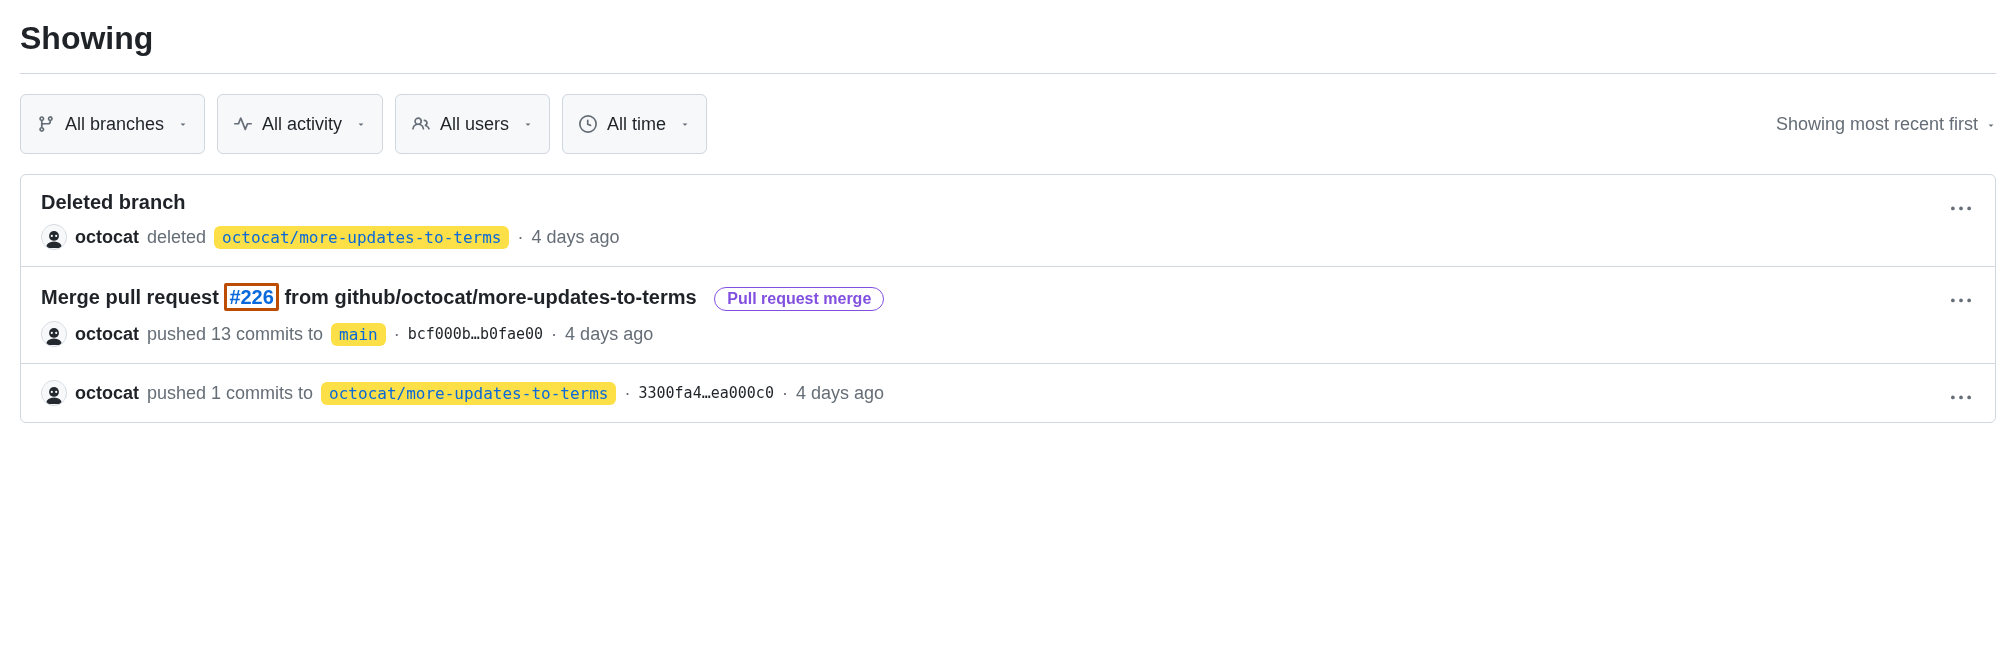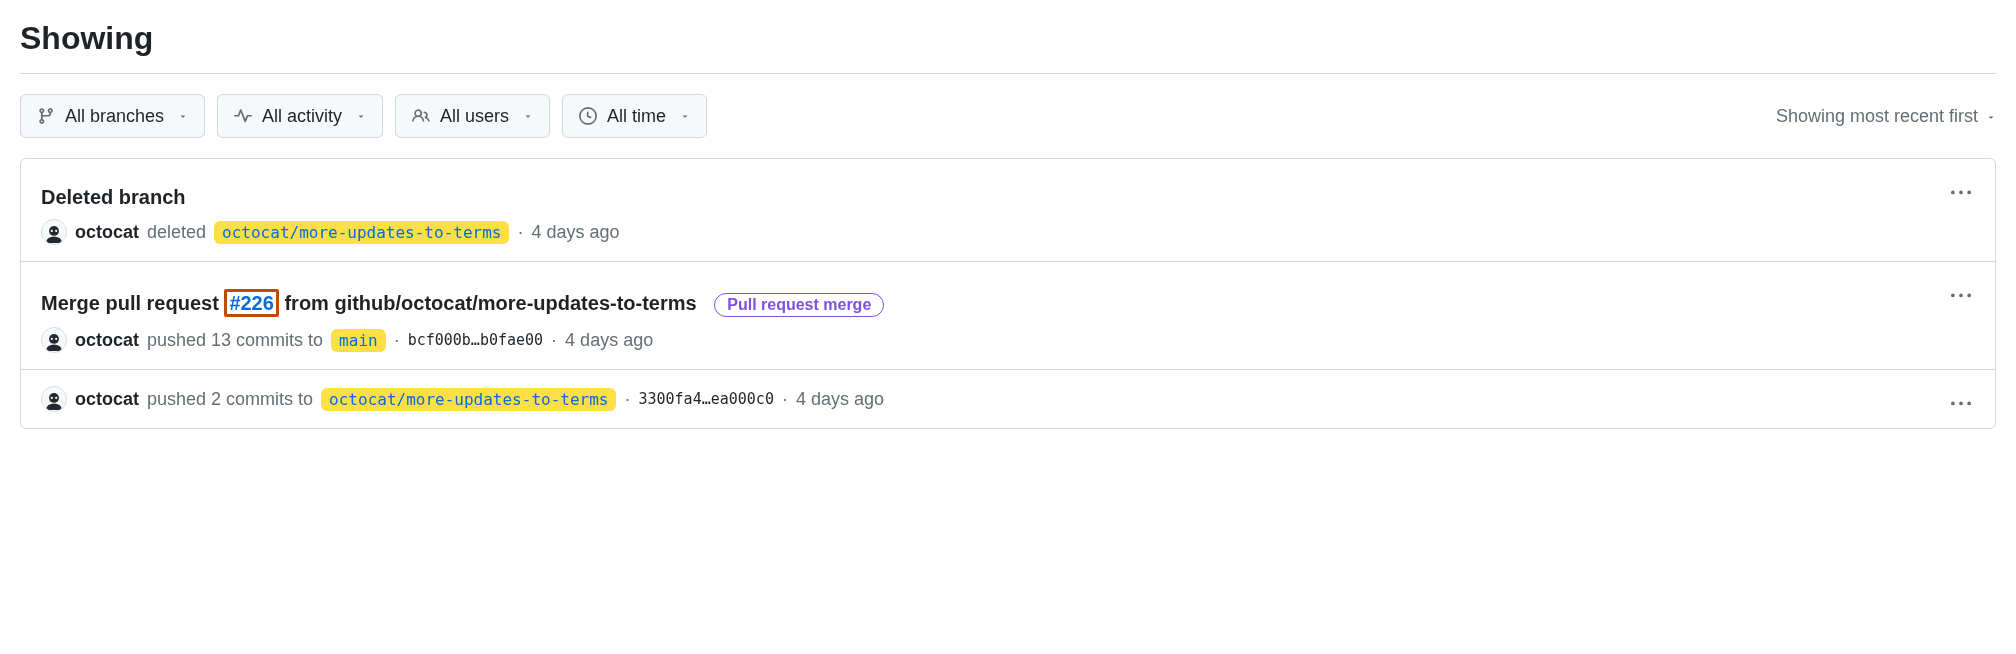--- a/index.html
+++ b/index.html
@@ -31,21 +31,21 @@
     align-items: center;
     gap: 10px;
     padding: 8px 16px;
     background: #f6f8fa;
     border: 1px solid #d0d7de;
     border-radius: 6px;
     font-size: 18px;
     font-weight: 500;
     color: #1f2328;
     cursor: pointer;
-    height: 44px;
+    height: 60px;
   }
   .filter-btn .icon { display:inline-flex; }
   .filter-btn .caret { display:inline-flex; margin-left:4px; }
   .spacer { flex: 1; }
   .sort-btn {
     display: inline-flex;
     align-items: center;
     gap: 8px;
     font-size: 18px;
     color: #656d76;
@@ -64,21 +64,20 @@
     border-bottom: 1px solid #d0d7de;
     position: relative;
   }
   .activity-item:last-child { border-bottom: none; }
   .activity-title {
     font-size: 20px;
     font-weight: 600;
     color: #1f2328;
     margin-bottom: 10px;
     display: block;
-    margin-top: 11px;
   }
   .activity-title .pr-num {
     color: #0969da;
   }
   .pr-highlight {
     border: 3px solid #bc4c00;
     border-radius: 2px;
     padding: 0 2px;
     display: inline-block;
     line-height: 1.1;
@@ -283,21 +282,21 @@
       <span class="avatar">
         <svg viewBox="0 0 40 40">
             <rect width="40" height="40" fill="#f6f8fa"></rect>
             <circle cx="20" cy="18" r="9" fill="#24292f"></circle>
             <ellipse cx="20" cy="38" rx="14" ry="10" fill="#24292f"></ellipse>
             <circle cx="16" cy="18" r="2" fill="#fff"></circle>
             <circle cx="24" cy="18" r="2" fill="#fff"></circle>
           </svg>
       </span>
       <span class="username">octocat</span>
-      <span>pushed 2 commits to</span>
+      <span>pushed 1 commits to</span>
       <span class="branch-chip">octocat/more-updates-to-terms</span>
       <span class="dot">·</span>
       <span class="sha">3300fa4…ea000c0</span>
       <span class="dot">·</span>
       <span>4 days ago</span>
     </div>
     <button class="kebab">
       <svg width="20" height="20" viewBox="0 0 16 16" fill="#656d76">
           <path d="M8 9a1.5 1.5 0 1 0 0-3 1.5 1.5 0 0 0 0 3ZM1.5 9a1.5 1.5 0 1 0 0-3 1.5 1.5 0 0 0 0 3Zm13 0a1.5 1.5 0 1 0 0-3 1.5 1.5 0 0 0 0 3Z"></path>
         </svg>

